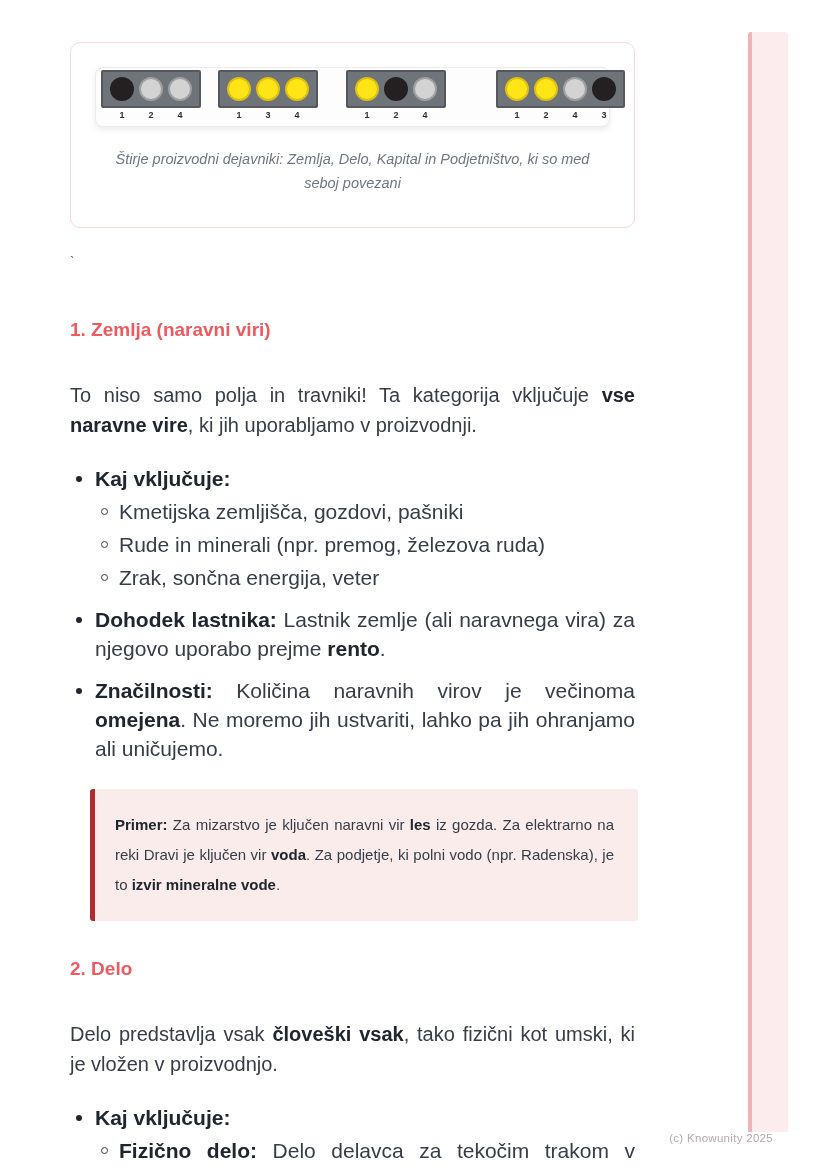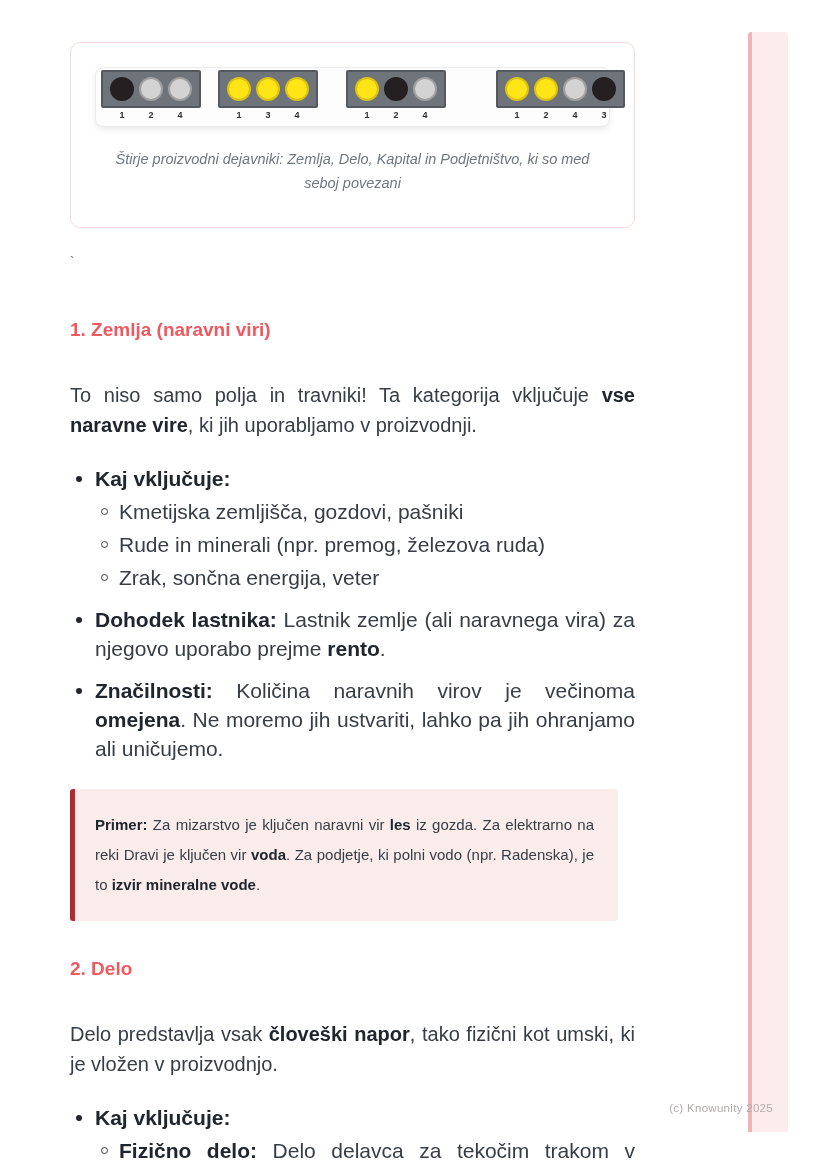--- a/index.html
+++ b/index.html
@@ -60,31 +60,32 @@
   ul.l2{margin:0 0 0 27px;padding:0;}
   .l2-item{margin-top:4px;}
   strong{font-weight:700;color:var(--bold-text);}
 
   .example{
     margin-top:26px;box-sizing:border-box;width:548px;
     background:var(--example-bg);
     border-left:5px solid var(--example-border);
     border-radius:3px;
     padding:21px 24px 21px 20px;
+    margin-left:20px;
   }
   .example p{margin:0;font-size:15px;line-height:30px;text-align:justify;}
 
   .edge-bar{
     position:absolute;left:748px;top:32px;width:40px;height:1100px;
     background:var(--edge-fill);
     border-left:4px solid var(--edge-line);
     box-sizing:border-box;border-radius:3px 3px 0 0;z-index:1;
   }
   .copyright{
-    position:absolute;top:1102px;right:55px;z-index:2;
+    position:absolute;top:1132px;right:55px;z-index:2;
     font-size:11.5px;color:var(--copyright-text);letter-spacing:.3px;
   }
 </style>
 </head>
 <body>
 
 <div class="content">
 
   <figure class="figure-card">
     <div class="figure-panel">
@@ -187,21 +188,21 @@
           <div class="li-text"><strong>Značilnosti:</strong><span> Količina naravnih virov je večinoma </span><strong>omejena</strong><span>. Ne moremo jih ustvariti, lahko pa jih ohranjamo ali uničujemo.</span></div>
         </div>
       </li>
     </ul>
 
   <div class="example">
     <p><strong>Primer:</strong><span> Za mizarstvo je ključen naravni vir </span><strong>les</strong><span> iz gozda. Za elektrarno na reki Dravi je ključen vir </span><strong>voda</strong><span>. Za podjetje, ki polni vodo (npr. Radenska), je to </span><strong>izvir mineralne vode</strong><span>.</span></p>
   </div>
 
   <h2 class="accent second">2. Delo</h2>
-  <p class="body"><span>Delo predstavlja vsak </span><strong>človeški napor</strong><span>, tako fizični kot umski, ki je vložen v proizvodnjo.</span></p>
+  <p class="body"><span>Delo predstavlja vsak </span><strong>človeški vsak</strong><span>, tako fizični kot umski, ki je vložen v proizvodnjo.</span></p>
   <ul class="l1">
       <li class="l1-item">
         <div class="li-row">
           <span class="marker disc"></span>
           <div class="li-text"><strong>Kaj vključuje:</strong></div>
         </div>
         <ul class="l2">
           <li class="l2-item">
             <div class="li-row">
               <span class="marker ring"></span>

